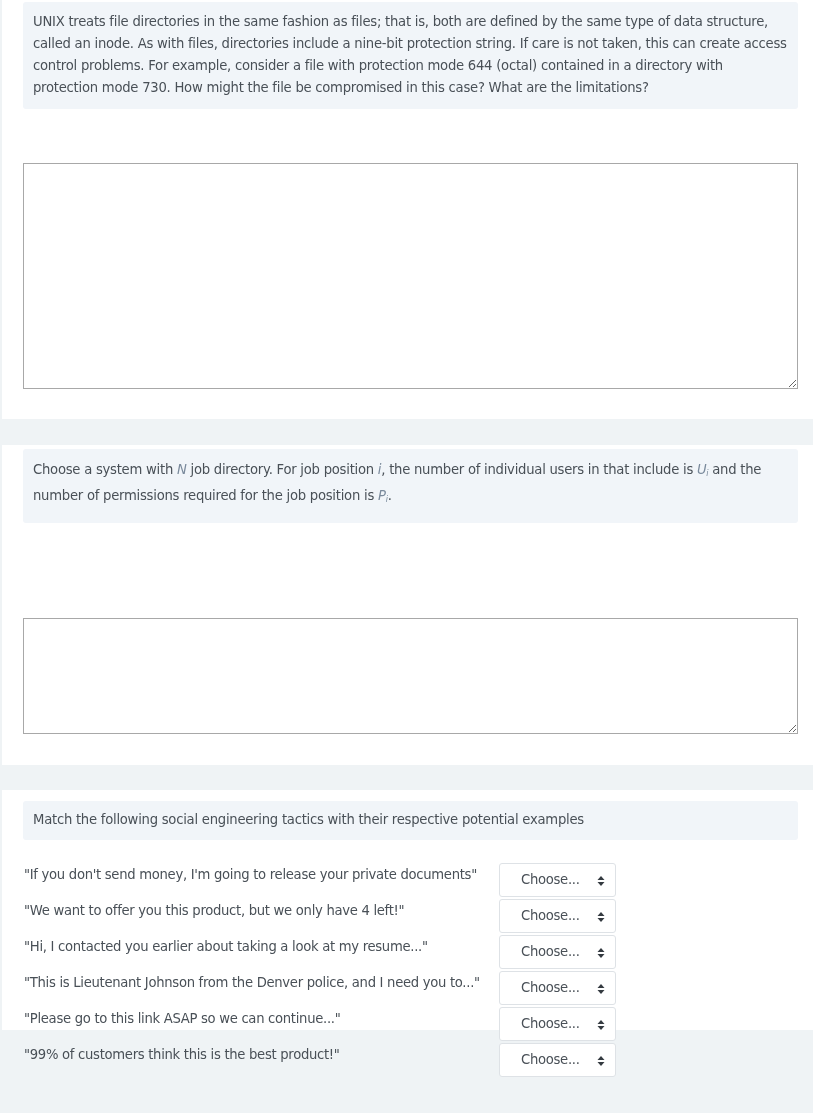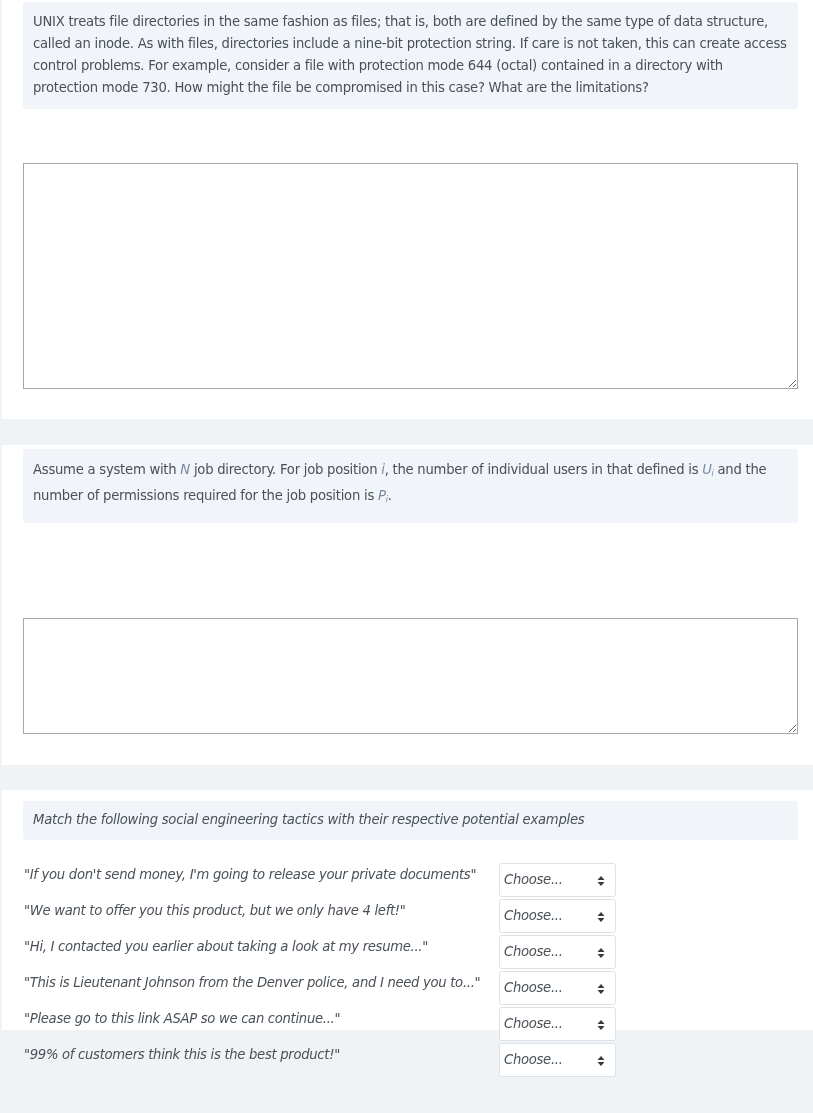--- a/index.html
+++ b/index.html
@@ -64,21 +64,21 @@
   .match-select {
     position: absolute;
     left: 475px;
     top: 0;
     width: 117px;
     height: 34px;
     border: 1px solid #dee2e6;
     border-radius: 3px;
     background: #fff;
     color: #495057;
-    padding-left: 4px;
+    padding-left: 21px;
     line-height: 32px;
     font-size: 13.2px;
     letter-spacing: -0.3px;
   }
   .match-select .arrows {
     position: absolute;
     right: 10px;
     top: 11px;
     width: 8px;
     height: 12px;
@@ -89,26 +89,26 @@
 
 <div class="card" style="top:0; height:419px;">
   <div class="qtext" style="top:2px; padding-top:9px; padding-bottom:10px;">
     <p>UNIX treats file directories in the same fashion as files; that is, both are defined by the same type of data structure, called an inode. As with files, directories include a nine-bit protection string. If care is not taken, this can create access control problems. For example, consider a file with protection mode 644 (octal) contained in a directory with protection mode 730. How might the file be compromised in this case? What are the limitations?</p>
   </div>
   <textarea class="answer" style="top: 163px; height: 226px;"></textarea>
 </div>
 
 <div class="card" style="top:445px; height:320px;">
   <div class="qtext" style="top:4px; padding-top:10px; padding-bottom:12px;">
-    <p><span>Assume a system with </span><i>N</i><span> job directory. For job position </span><i>i</i><span>, the number of individual users in that defined is </span><i><span>U</span><sub>i</sub></i><span> and the number of permissions required for the job position is </span><i><span>P</span><sub>i</sub></i><span>.</span></p>
+    <p><span>Choose a system with </span><i>N</i><span> job directory. For job position </span><i>i</i><span>, the number of individual users in that include is </span><i><span>U</span><sub>i</sub></i><span> and the number of permissions required for the job position is </span><i><span>P</span><sub>i</sub></i><span>.</span></p>
   </div>
   <textarea class="answer" style="top: 173px; height: 116px;"></textarea>
 </div>
 
-<div class="card" style="top:790px; height:240px;font-style:italic;">
+<div class="card" style="top:790px; height:240px;">
   <div class="qtext" style="top:11px; height:39px; padding-top:8px;">
     <p>Match the following social engineering tactics with their respective potential examples</p>
   </div>
 
   <div class="match-row" style="top:73px;">
     <span class="match-label">"If you don't send money, I'm going to release your private documents"</span>
     <div class="match-select">
       <span>Choose...</span>
       <svg class="arrows" viewBox="0 0 8 12">
           <path d="M4 1 L7.5 5 L0.5 5 Z M4 11 L7.5 7 L0.5 7 Z" fill="#343a40"></path>

